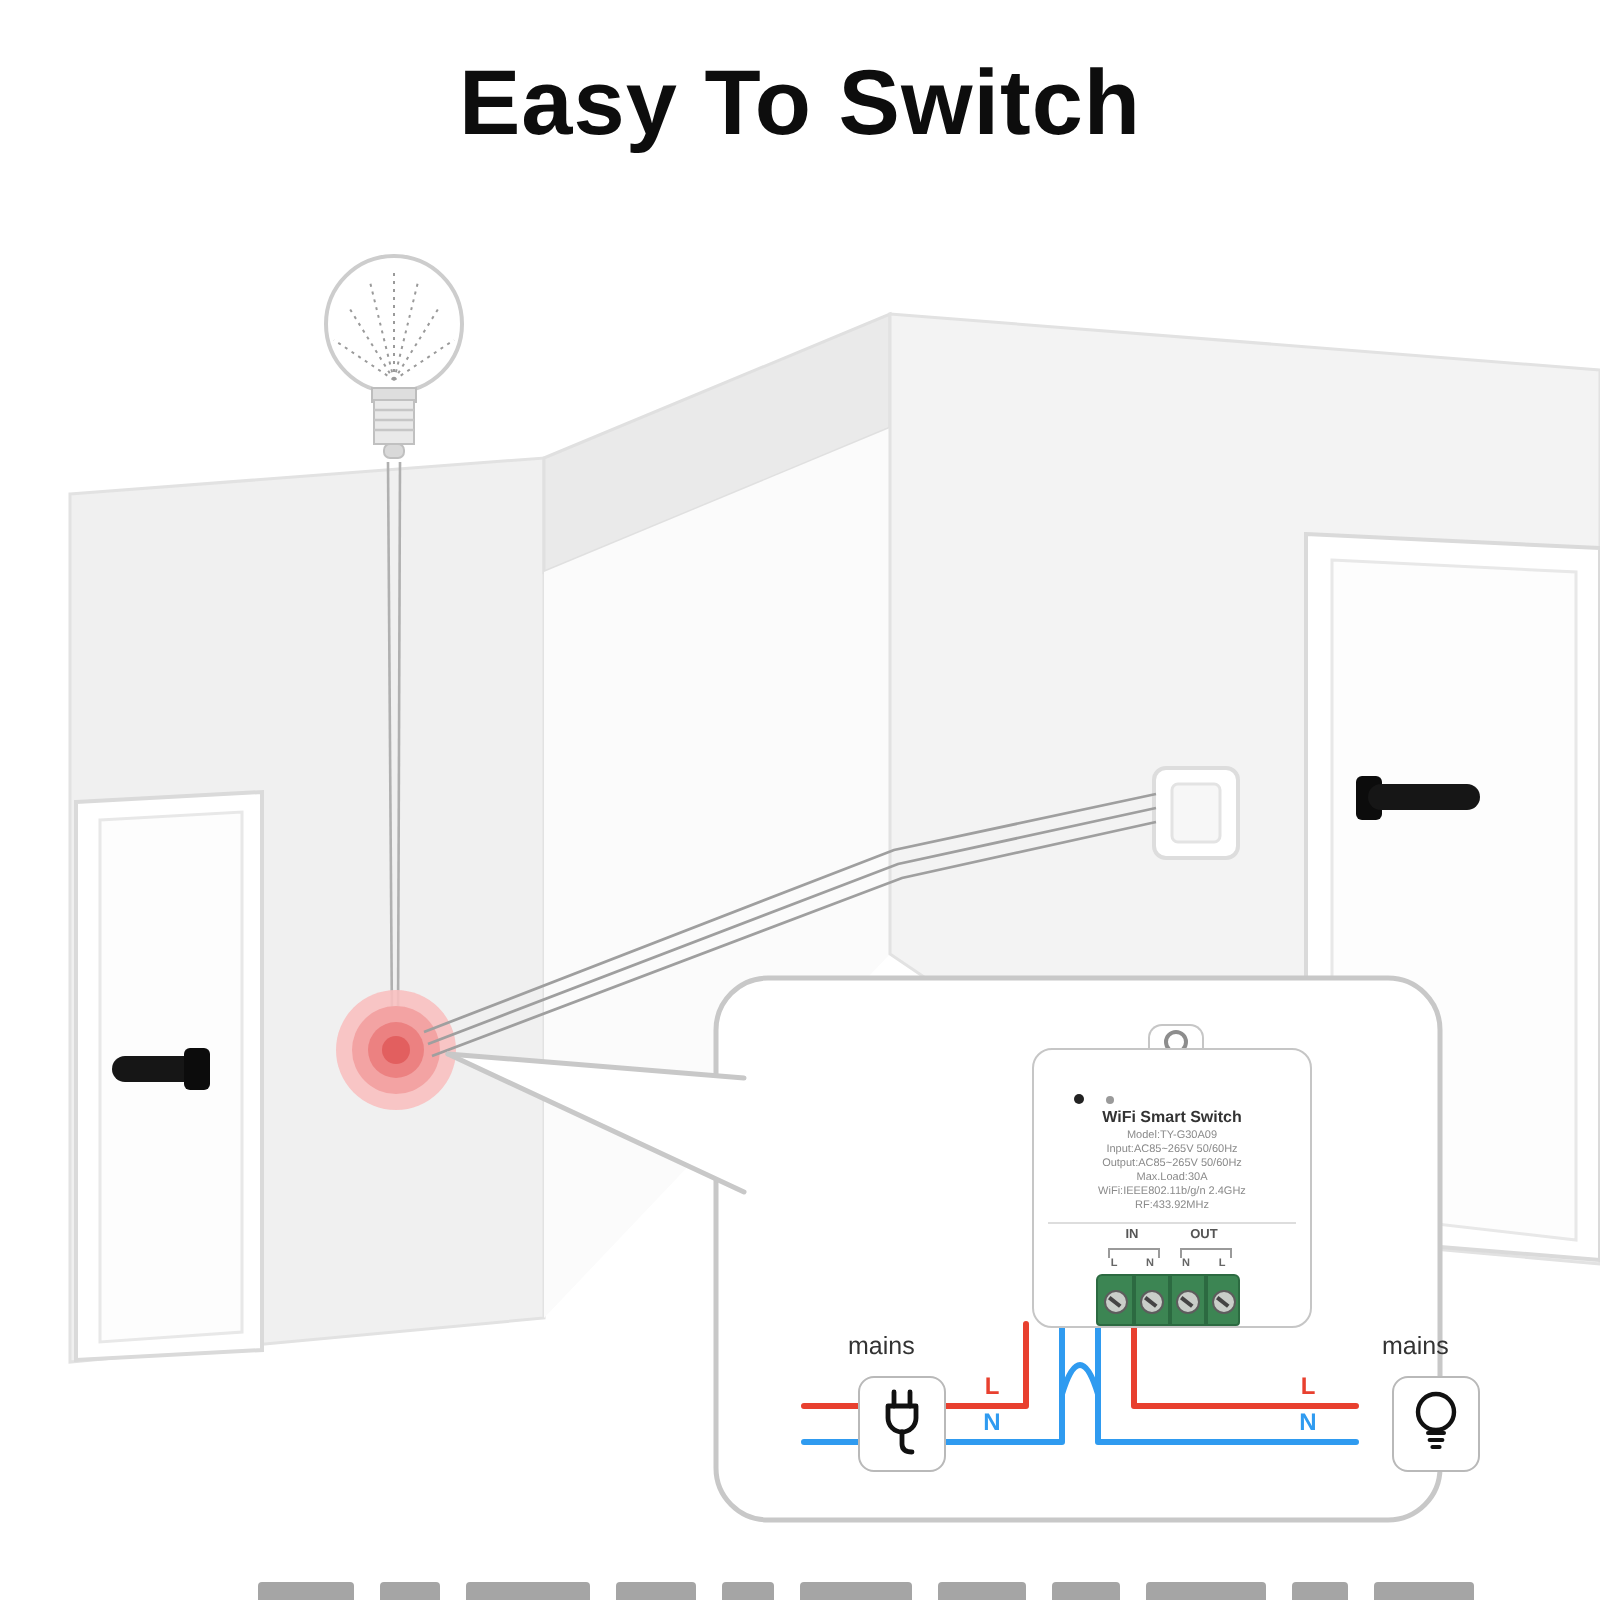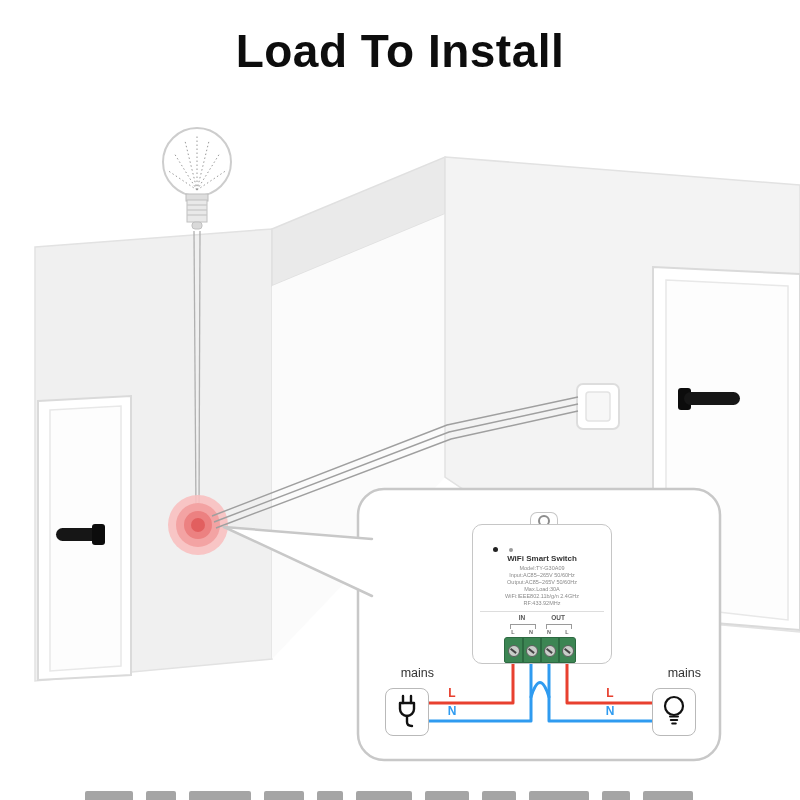--- a/index.html
+++ b/index.html
@@ -1,21 +1,21 @@
 <!DOCTYPE html>
 <html><head>
 <meta charset="utf-8">
 <style>
   html,body{margin:0;padding:0;background:#fff;}
   .stage{position:relative;width:800px;height:800px;background:#fff;overflow:hidden;
          font-family:"Liberation Sans",sans-serif;}
   .title{position:absolute;top:24px;left:0;width:100%;margin:0;text-align:center;
          font-size:46px;font-weight:800;letter-spacing:.5px;color:#0d0d0d;z-index:3;}
   .scene{position:absolute;left:0;top:0;z-index:1;}
-  .ov{position:absolute;z-index:2;}
+  .ov{position:absolute;z-index:2;margin-left:44px;}
   
   .device-tab{left:530px;top:512px;width:26px;height:14px;background:#fff;
               border:1.5px solid #c6c6c6;border-bottom:none;border-radius:7px 7px 0 0;}
   .device-tab .hole{width:8px;height:8px;border:2px solid #8d8d8d;border-radius:50%;
                     margin:2px auto 0 auto;background:#fff;}
   .device{left:472px;top:524px;width:140px;height:140px;box-sizing:border-box;
           background:#fff;border:1.5px solid #c6c6c6;border-radius:10px;}
   .device *{position:absolute;}
   .dot1{left:20px;top:22px;width:5px;height:5px;border-radius:50%;background:#222;}
   .dot2{left:36px;top:23px;width:4px;height:4px;border-radius:50%;background:#9a9a9a;}
@@ -26,35 +26,35 @@
   .tbracket{top:99px;width:24px;height:4px;border:1px solid #9a9a9a;border-bottom:none;}
   .tletter{top:104px;width:10px;text-align:center;font-size:5.5px;font-weight:bold;color:#666;}
   .tblock{left:31px;top:112px;width:72px;height:26px;background:#3c8553;border:1px solid #2c6a41;
           border-radius:3px 3px 2px 2px;box-sizing:border-box;}
   .tsep{top:0;bottom:0;width:1.5px;background:#2c6a41;}
   .screw{width:12px;height:12px;box-sizing:border-box;border-radius:50%;top:7px;
          background:#c9cec9;border:1.5px solid #5d5d5d;}
   .screw::after{content:"";position:absolute;left:1px;top:3.6px;width:7px;height:1.6px;
                 background:#444;transform:rotate(38deg);}
   
-  .end-label{width:54px;text-align:right;font-size:12.5px;color:#333;}
+  .end-label{width:54px;text-align:left;font-size:12.5px;color:#333;}
   .end-box{width:44px;height:48px;box-sizing:border-box;background:#fff;border:1.5px solid #b9b9b9;
            border-radius:8px;display:flex;align-items:center;justify-content:center;}
   .wire-label{width:14px;text-align:center;font-size:12px;font-weight:bold;}
   .wl-l{color:#e8402f;} .wl-n{color:#2f9bf0;}
   
   .crop-row{left:85px;top:791px;height:9px;overflow:hidden;display:flex;gap:13px;}
   .crop-row i{display:block;height:14px;background:#8f8f8f;border-radius:2px;opacity:.8;}
 </style>
 </head>
 <body>
 
 <div class="stage">
 
-  <h1 class="title">Load To Install</h1>
+  <h1 class="title">Easy To Switch</h1>
 
   <svg class="scene" width="800" height="800" viewBox="0 0 800 800">
 
     <g>
       <polygon points="35,247 272,229 272,659 35,681" fill="#f0f0f0" stroke="#e2e2e2" stroke-width="1.5"></polygon>
       <polygon points="272,229 445,157 445,214 272,286" fill="#eaeaea" stroke="#e0e0e0" stroke-width="1.5"></polygon>
       <polygon points="272,286 445,214 445,477 272,659" fill="#fbfbfb" stroke="none"></polygon>
       <polygon points="445,157 800,185 800,632 655,619 445,477" fill="#f3f3f3" stroke="#e2e2e2" stroke-width="1.5"></polygon>
     </g>
 

